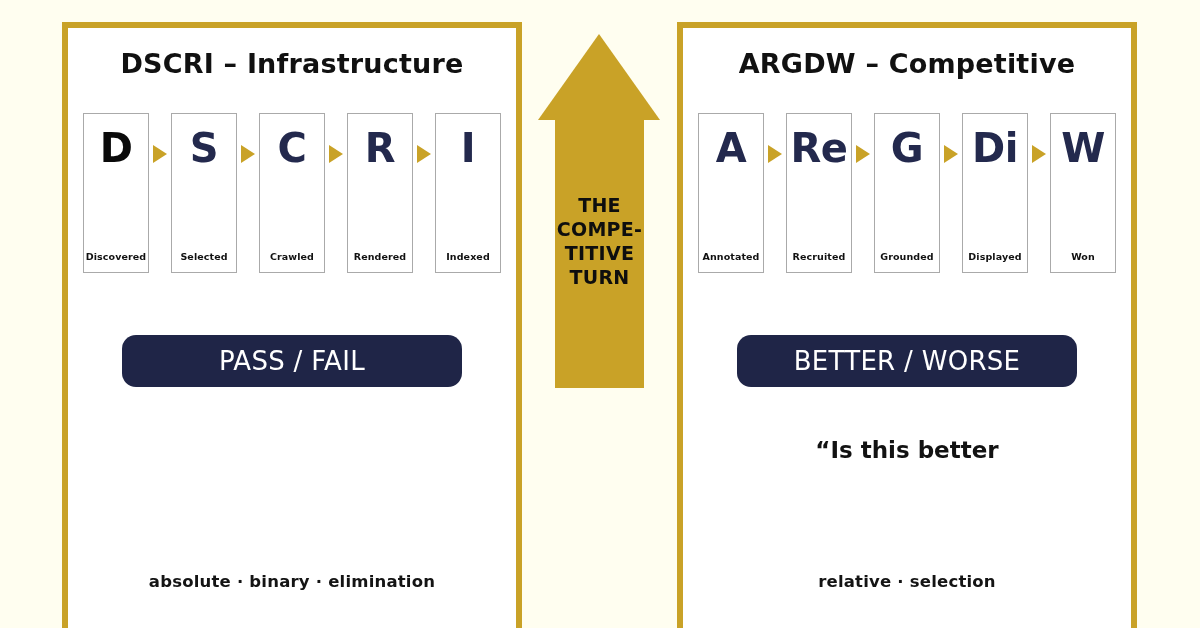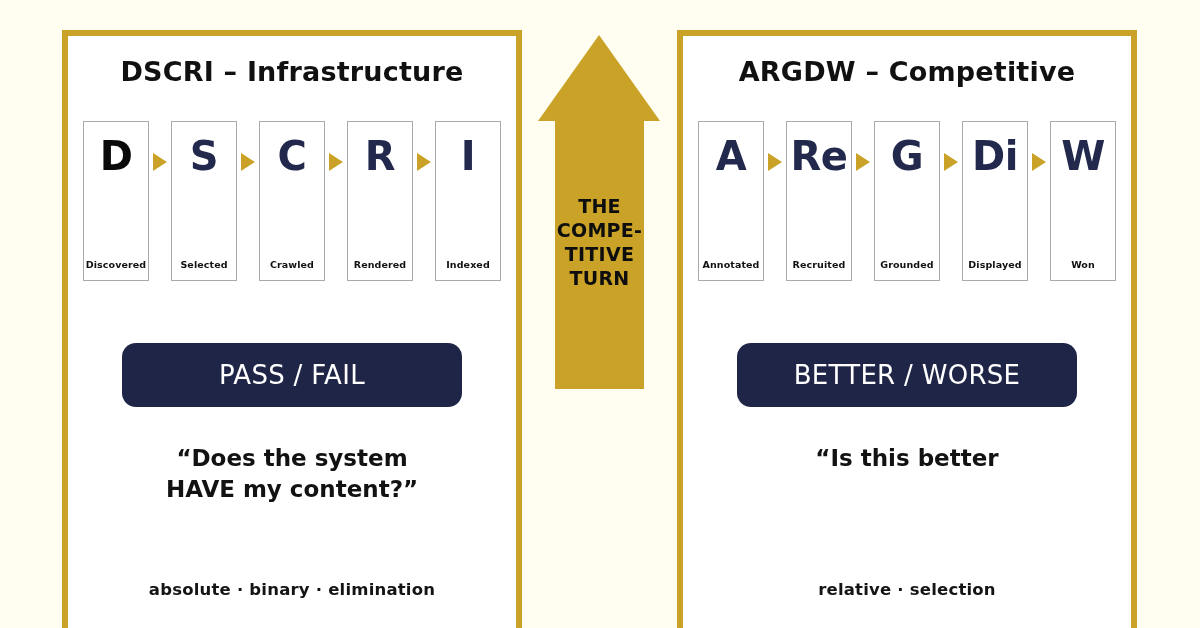--- a/index.html
+++ b/index.html
@@ -12,21 +12,20 @@
     height: 628px;
     overflow: hidden;
     font-family: "DejaVu Sans", "Liberation Sans", sans-serif;
     position: relative;
   }
 
   .stage {
     position: absolute;
     inset: 0;
     background: #FFFEF0;
-    margin-top: 8px;
   }
 
   
   .panel {
     position: absolute;
     top: 22px;
     bottom: -8px;
     background: #FFFFFF;
     border: 6px solid #C9A227;
     box-sizing: border-box;
@@ -107,21 +106,21 @@
     border-bottom: 9px solid transparent;
     border-left: 14px solid #C9A227;
   }
 
   
   .badge {
     position: absolute;
     top: 307px;
     left: 54px;
     right: 54px;
-    height: 64px;
+    height: 52px;
     background: #1F2547;
     border-radius: 14px;
     display: flex;
     align-items: center;
     justify-content: center;
     color: #FFFFFF;
     font-size: 26px;
     font-weight: 400;
     letter-spacing: 0.3px;
   }
@@ -149,21 +148,21 @@
     font-size: 16.5px;
     font-weight: 700;
     color: #141414;
     letter-spacing: 0.2px;
   }
 
   
   .arrow-wrap {
     position: absolute;
     left: 538px;
-    top: 27px;
+    top: 34px;
     width: 123px;
     height: 354px;
   }
   .arrow-head {
     position: absolute;
     top: 0;
     left: 0;
     width: 0;
     height: 0;
     border-left: 61.5px solid transparent;
@@ -236,24 +235,20 @@
 
       <div class="card">
         <div class="card-letter">I</div>
         <div class="card-caption">Indexed</div>
       </div>
 
     </div>
 
     <div class="badge">PASS / FAIL</div>
 
-    <div class="quote">
-      <div>“Does the system</div>
-      <div>HAVE my content?”</div>
-    </div>
 
     <div class="tagline">absolute · binary · elimination</div>
   </div>
 
   <div class="arrow-wrap">
     <div class="arrow-head"></div>
     <div class="arrow-shaft"></div>
     <div class="arrow-label">
       <div>THE</div>
       <div>COMPE-</div>

